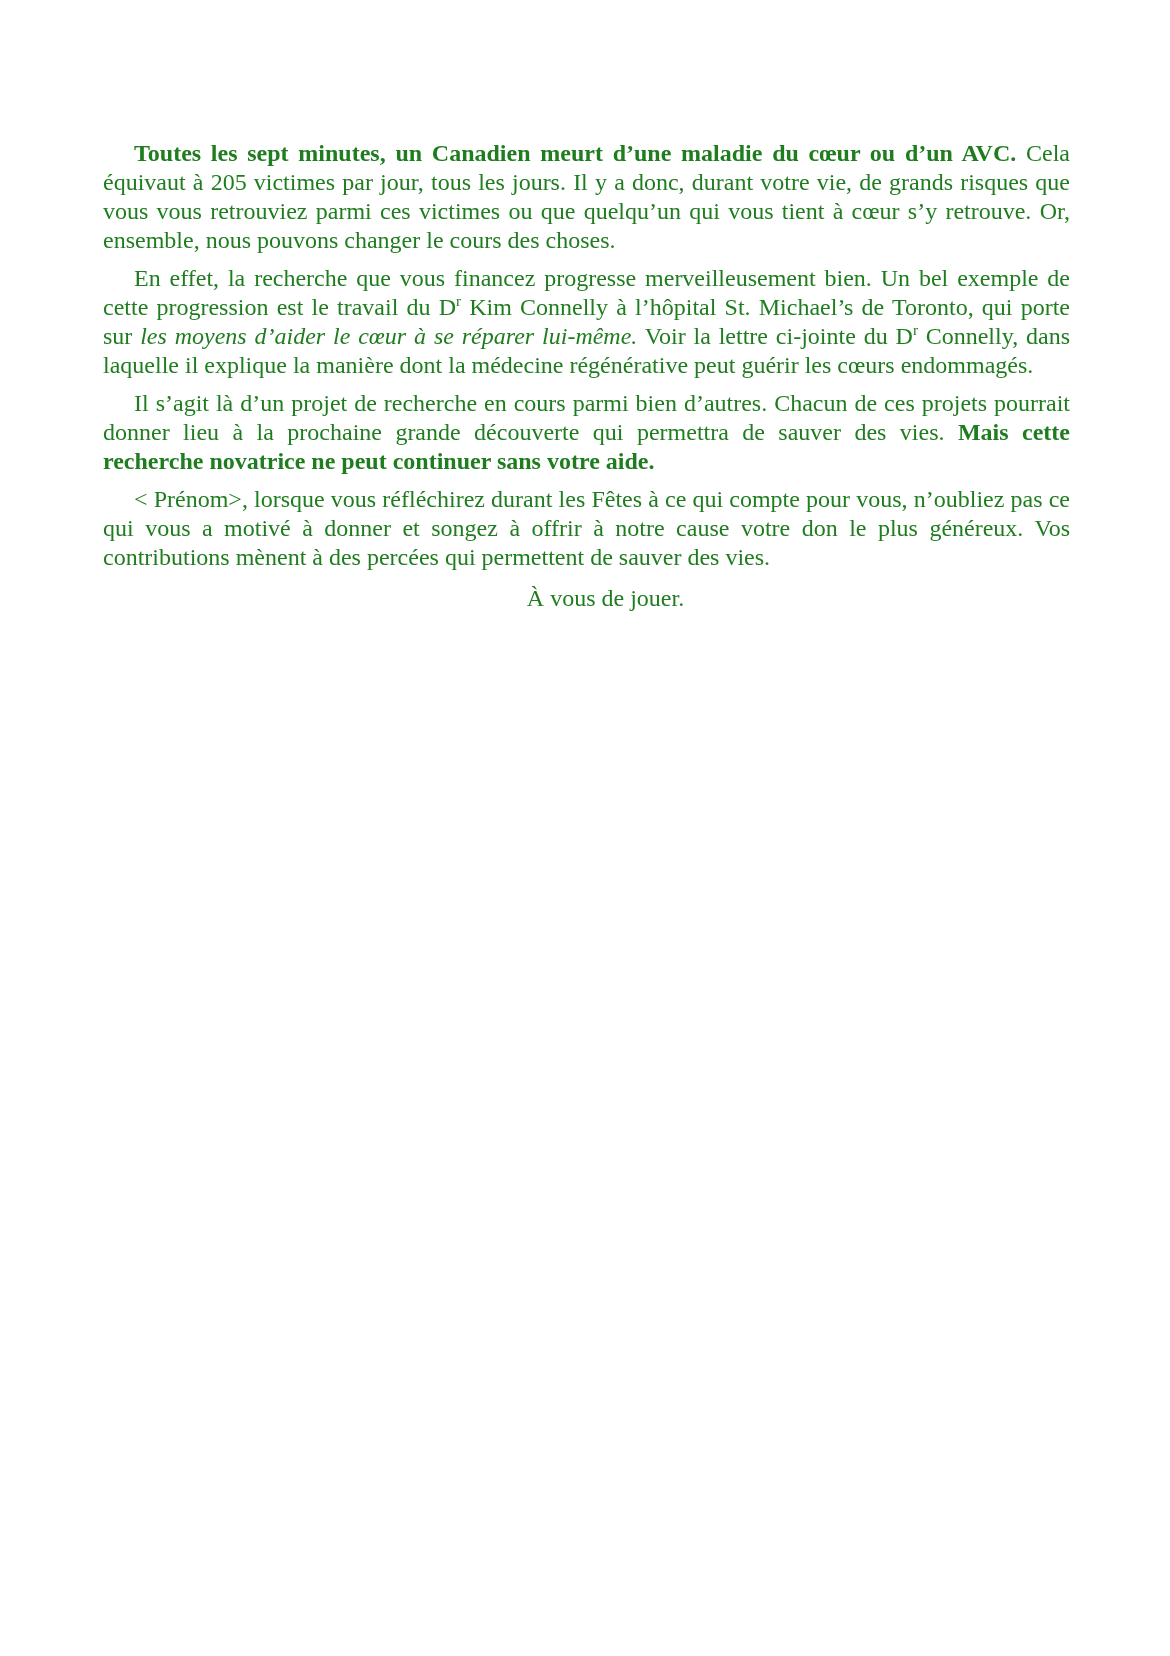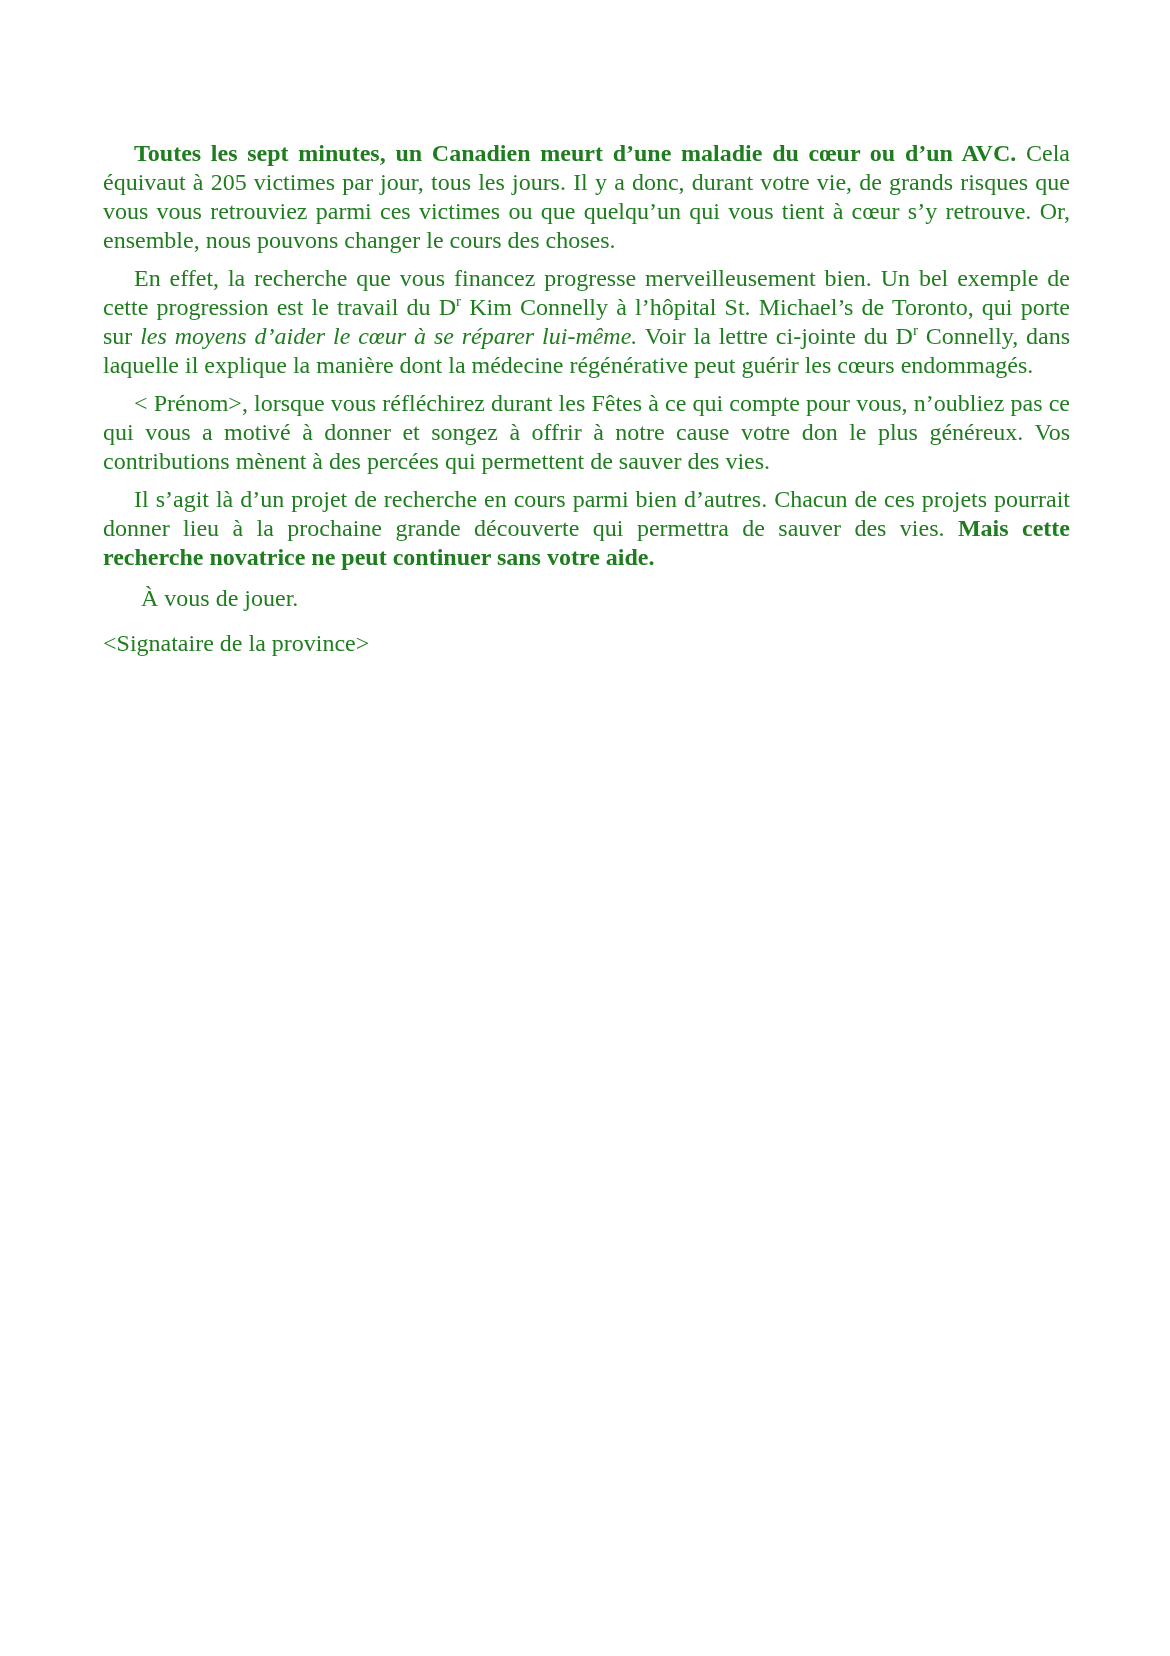--- a/index.html
+++ b/index.html
@@ -22,21 +22,21 @@
     line-height: 29px;
     background: #ffffff;
   }
   .para {
     margin: 0 0 9px 0;
     text-align: justify;
     text-indent: 31px;
   }
   .line {
     margin: 0 0 16px 0;
-    text-align: left;
+    text-align: center;
     text-indent: 0;
   }
   .call-to-action {
     margin-top: 12px;
     text-indent: 38px;
   }
   .salutation {
     padding-left: 5px;
   }
   strong { font-weight: bold; }
@@ -49,23 +49,22 @@
 </style>
 </head>
 <body>
 
 <div class="page" style="color: rgb(31, 125, 31); background: rgb(255, 255, 255);">
 
   <p class="para"><strong>Toutes les sept minutes, un Canadien meurt d’une maladie du cœur ou d’un AVC.</strong><span> Cela équivaut à 205 victimes par jour, tous les jours. Il y a donc, durant votre vie, de grands risques que vous vous retrouviez parmi ces victimes ou que quelqu’un qui vous tient à cœur s’y retrouve. Or, ensemble, nous pouvons changer le cours des choses.</span></p>
 
   <p class="para"><span>En effet, la recherche que vous financez progresse merveilleusement bien. Un bel exemple de cette progression est le travail du D</span><sup>r</sup><span> Kim Connelly à l’hôpital St. Michael’s de Toronto, qui porte sur </span><em>les moyens d’aider le cœur à se réparer lui-même.</em><span> Voir la lettre ci-jointe du D</span><sup>r</sup><span> Connelly, dans laquelle il explique la manière dont la médecine régénérative peut guérir les cœurs endommagés.</span></p>
 
+  <p class="para"><span>Il s’agit là d’un projet de recherche en cours parmi bien d’autres. Chacun de ces projets pourrait donner lieu à la prochaine grande découverte qui permettra de sauver des vies. </span><strong>Mais cette recherche novatrice ne peut continuer sans votre aide.</strong></p>
+
   <p class="para">&lt; Prénom&gt;, lorsque vous réfléchirez durant les Fêtes à ce qui compte pour vous, n’oubliez pas ce qui vous a motivé à donner et songez à offrir à notre cause votre don le plus généreux. Vos contributions mènent à des percées qui permettent de sauver des vies.</p>
-
-  <p class="para"><span>Il s’agit là d’un projet de recherche en cours parmi bien d’autres. Chacun de ces projets pourrait donner lieu à la prochaine grande découverte qui permettra de sauver des vies. </span><strong>Mais cette recherche novatrice ne peut continuer sans votre aide.</strong></p>
 
   <p class="line call-to-action">À vous de jouer.</p>
 
 
 
-  <p class="line">&lt;Signataire de la province&gt;</p>
 
 </div>
 
 </body></html>

